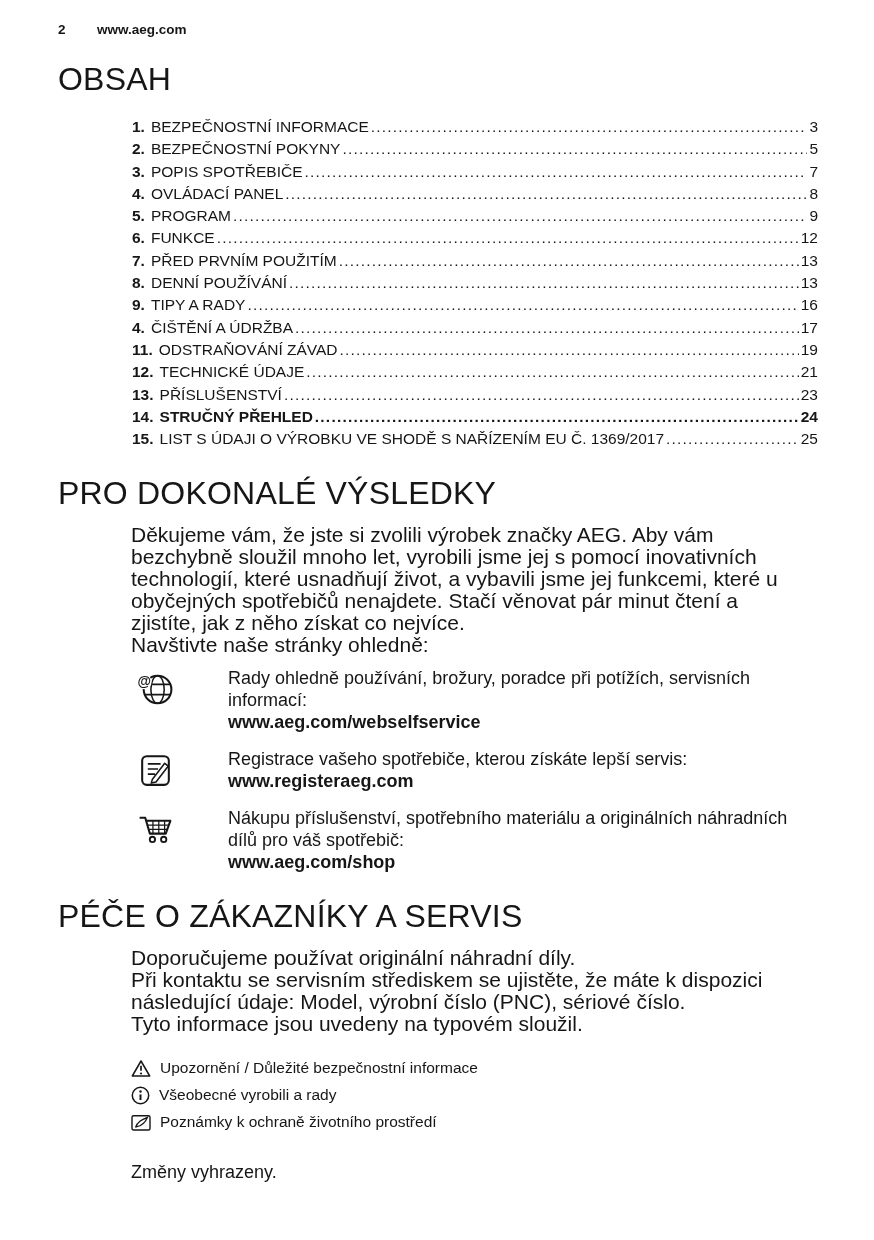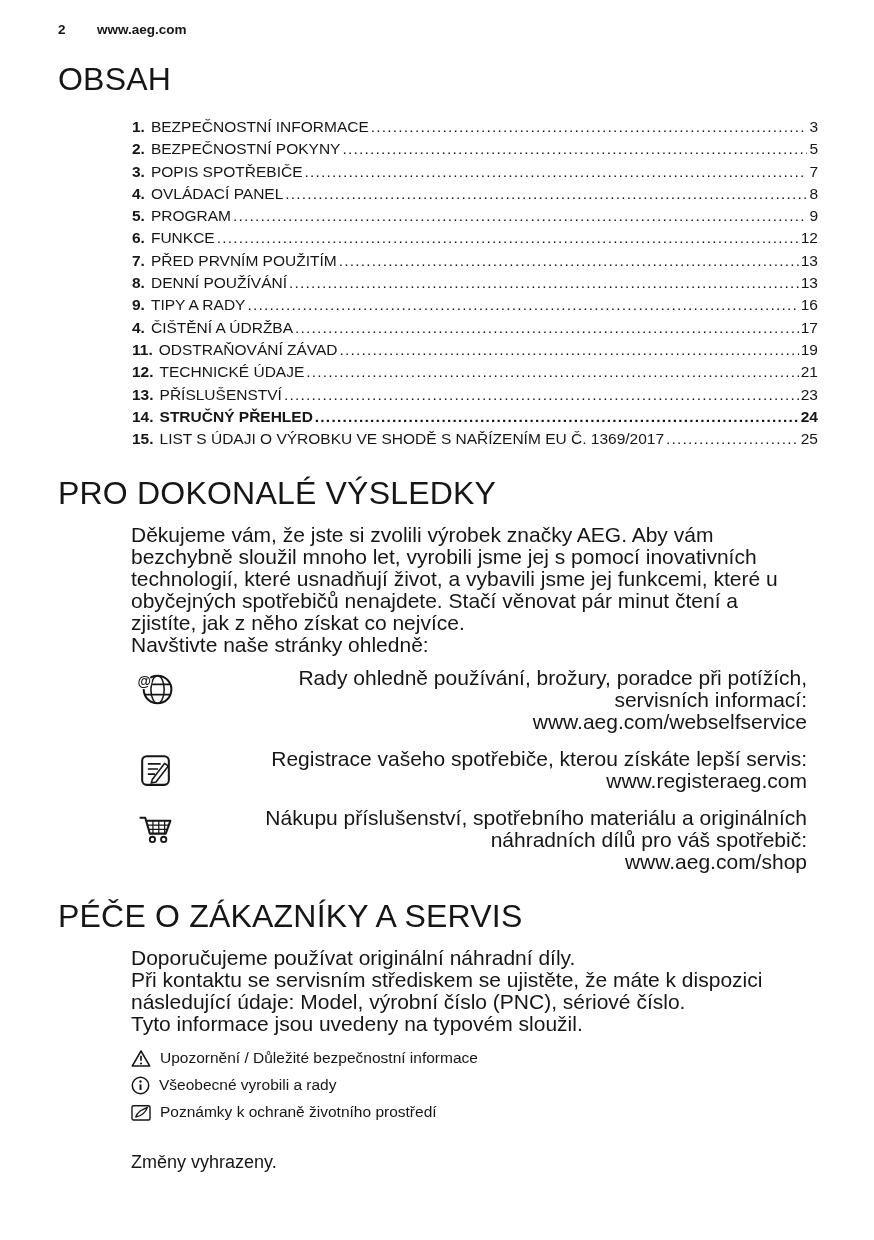--- a/index.html
+++ b/index.html
@@ -48,25 +48,25 @@
   }
   .toc-page { flex: 0 0 auto; }
   
   .indent { margin-left: 73px; width: 676px; }
   .body-text { font-size: 21px; line-height: 22px; }
   .intro-block { margin-top: 12px; }
   
   .resources { margin-top: 11px; }
   .resource { display: flex; align-items: flex-start; margin-bottom: 15px; }
   .res-icon-col { flex: 0 0 97px; padding-left: 4px; padding-top: 2px; }
-  .res-body { flex: 1 1 auto; font-size: 21px; line-height: 22px; text-align: right; }
-  .res-link { font-weight: normal; }
+  .res-body { flex: 1 1 auto; font-size: 18px; line-height: 22px; }
+  .res-link { font-weight: bold; }
   
   .cc-paragraphs { margin-top: 12px; }
-  .notes { margin-top: 13px; }
+  .notes { margin-top: 23px; }
   .note-row { display: flex; align-items: center; gap: 9px; margin-bottom: 7px; font-size: 15.5px; line-height: 20px; }
   .note-icon { flex: 0 0 auto; display: inline-flex; }
   .footer-note { margin-top: 30px; font-size: 18px; }
   svg { display: block; }
 </style>
 </head>
 <body>
 
 <div class="page">
 

